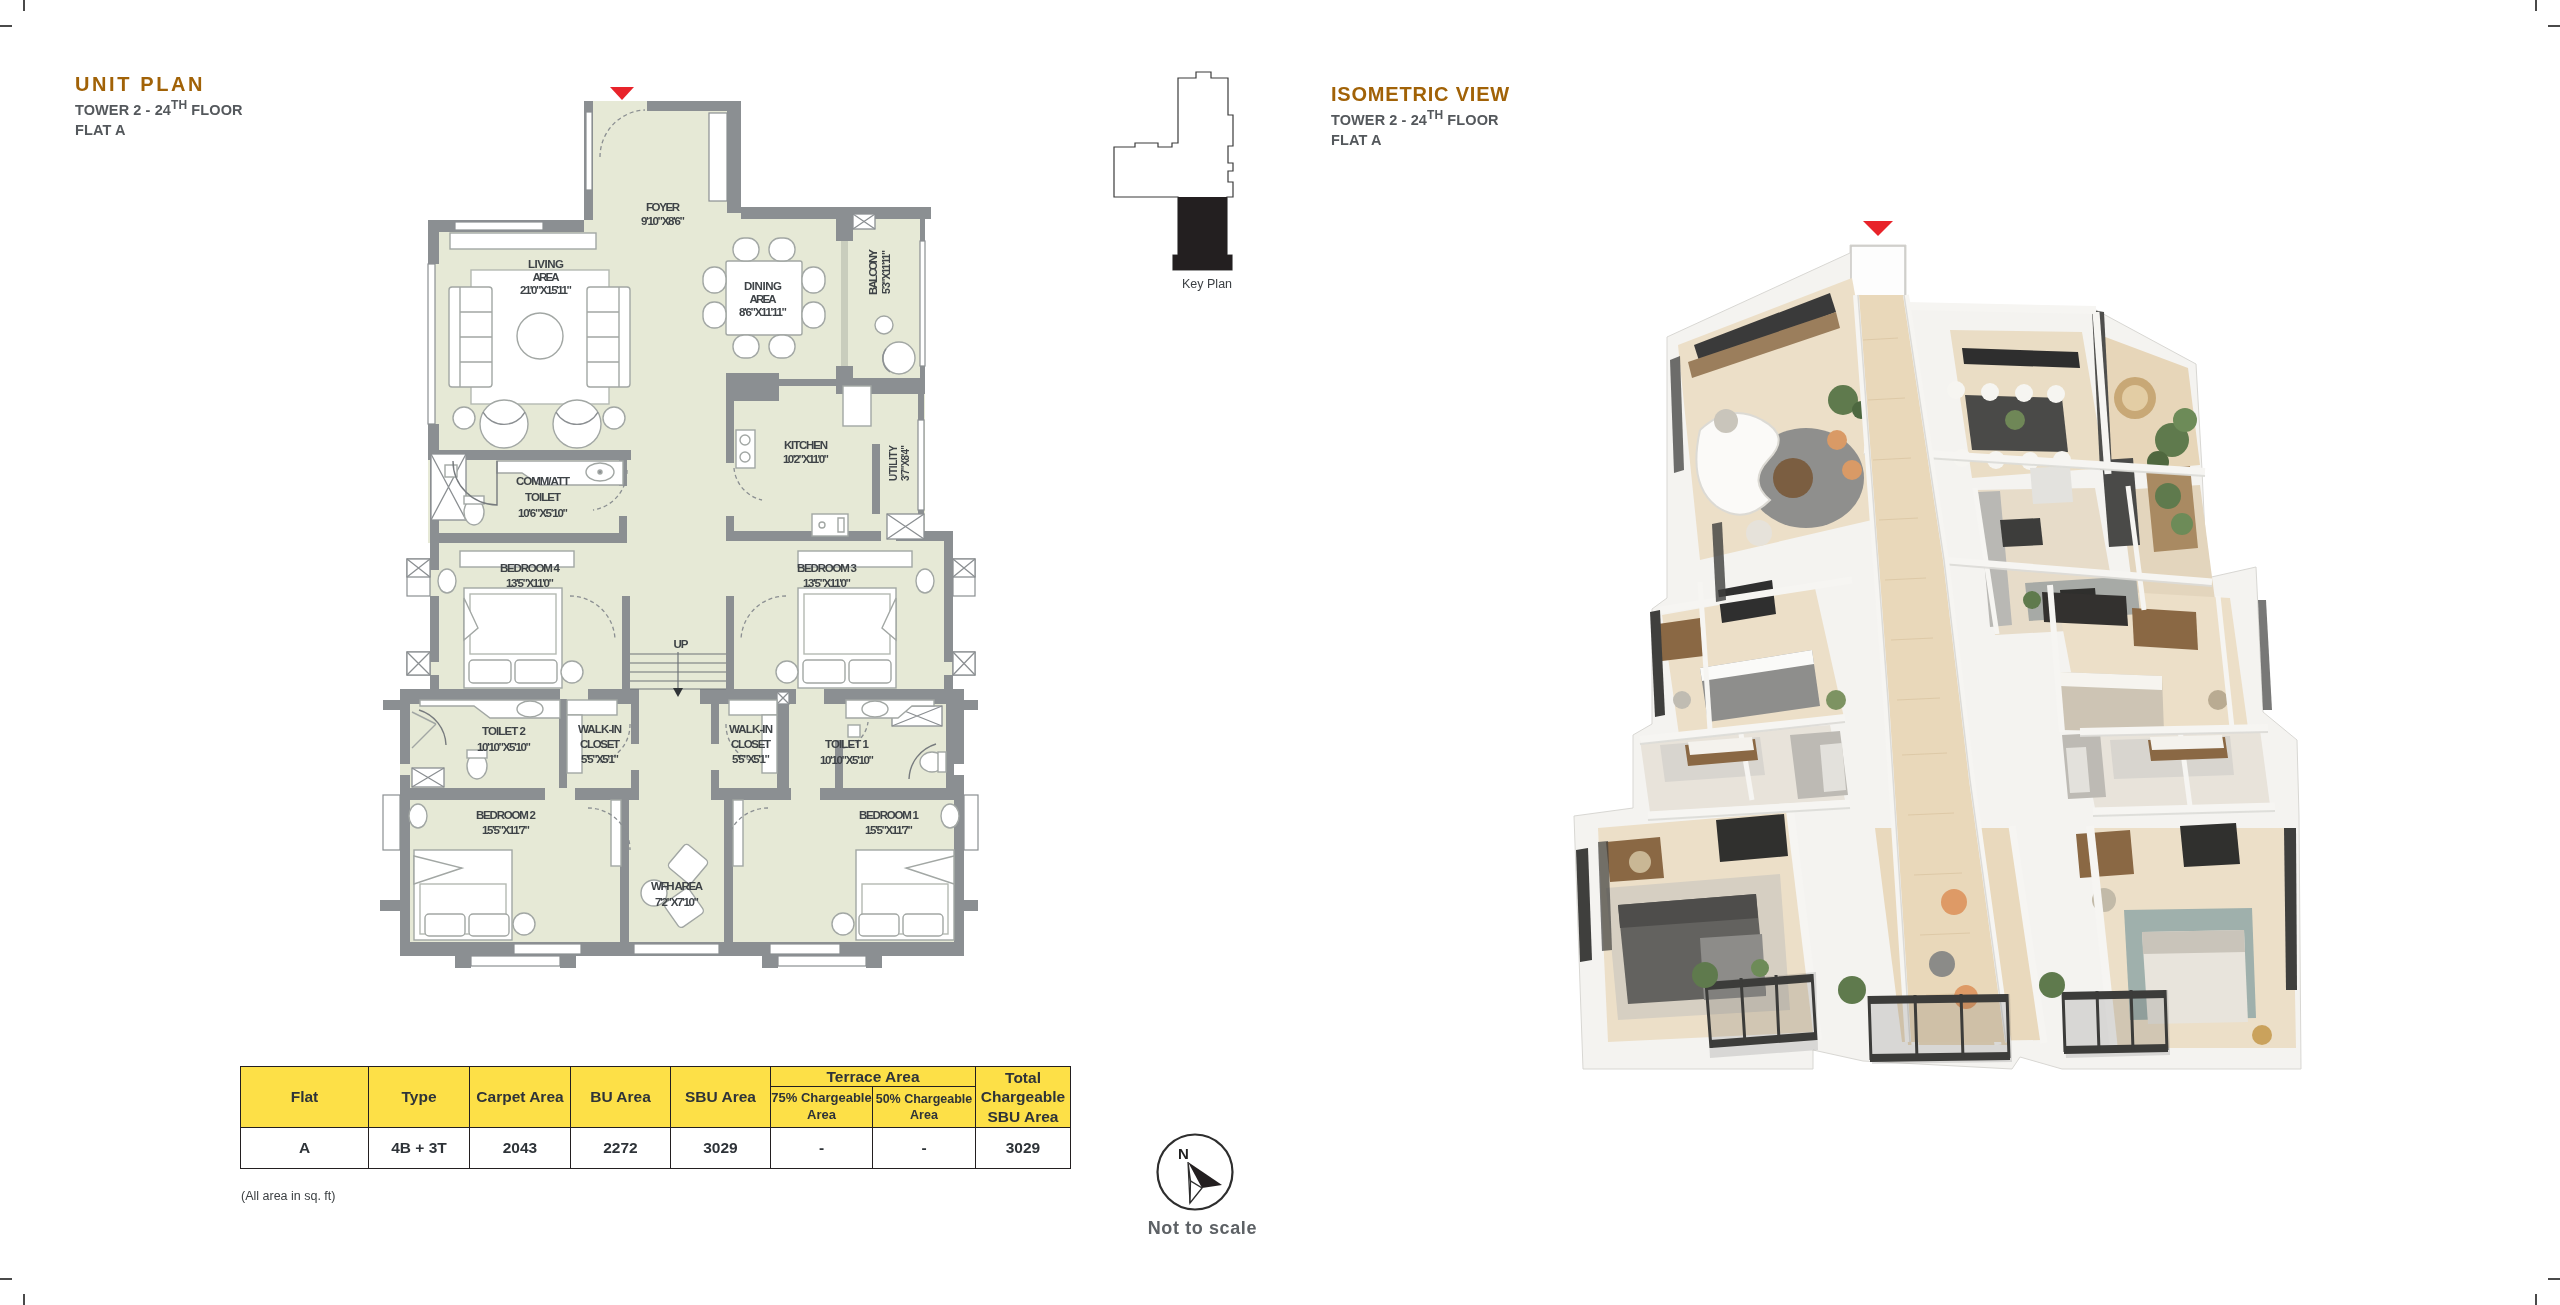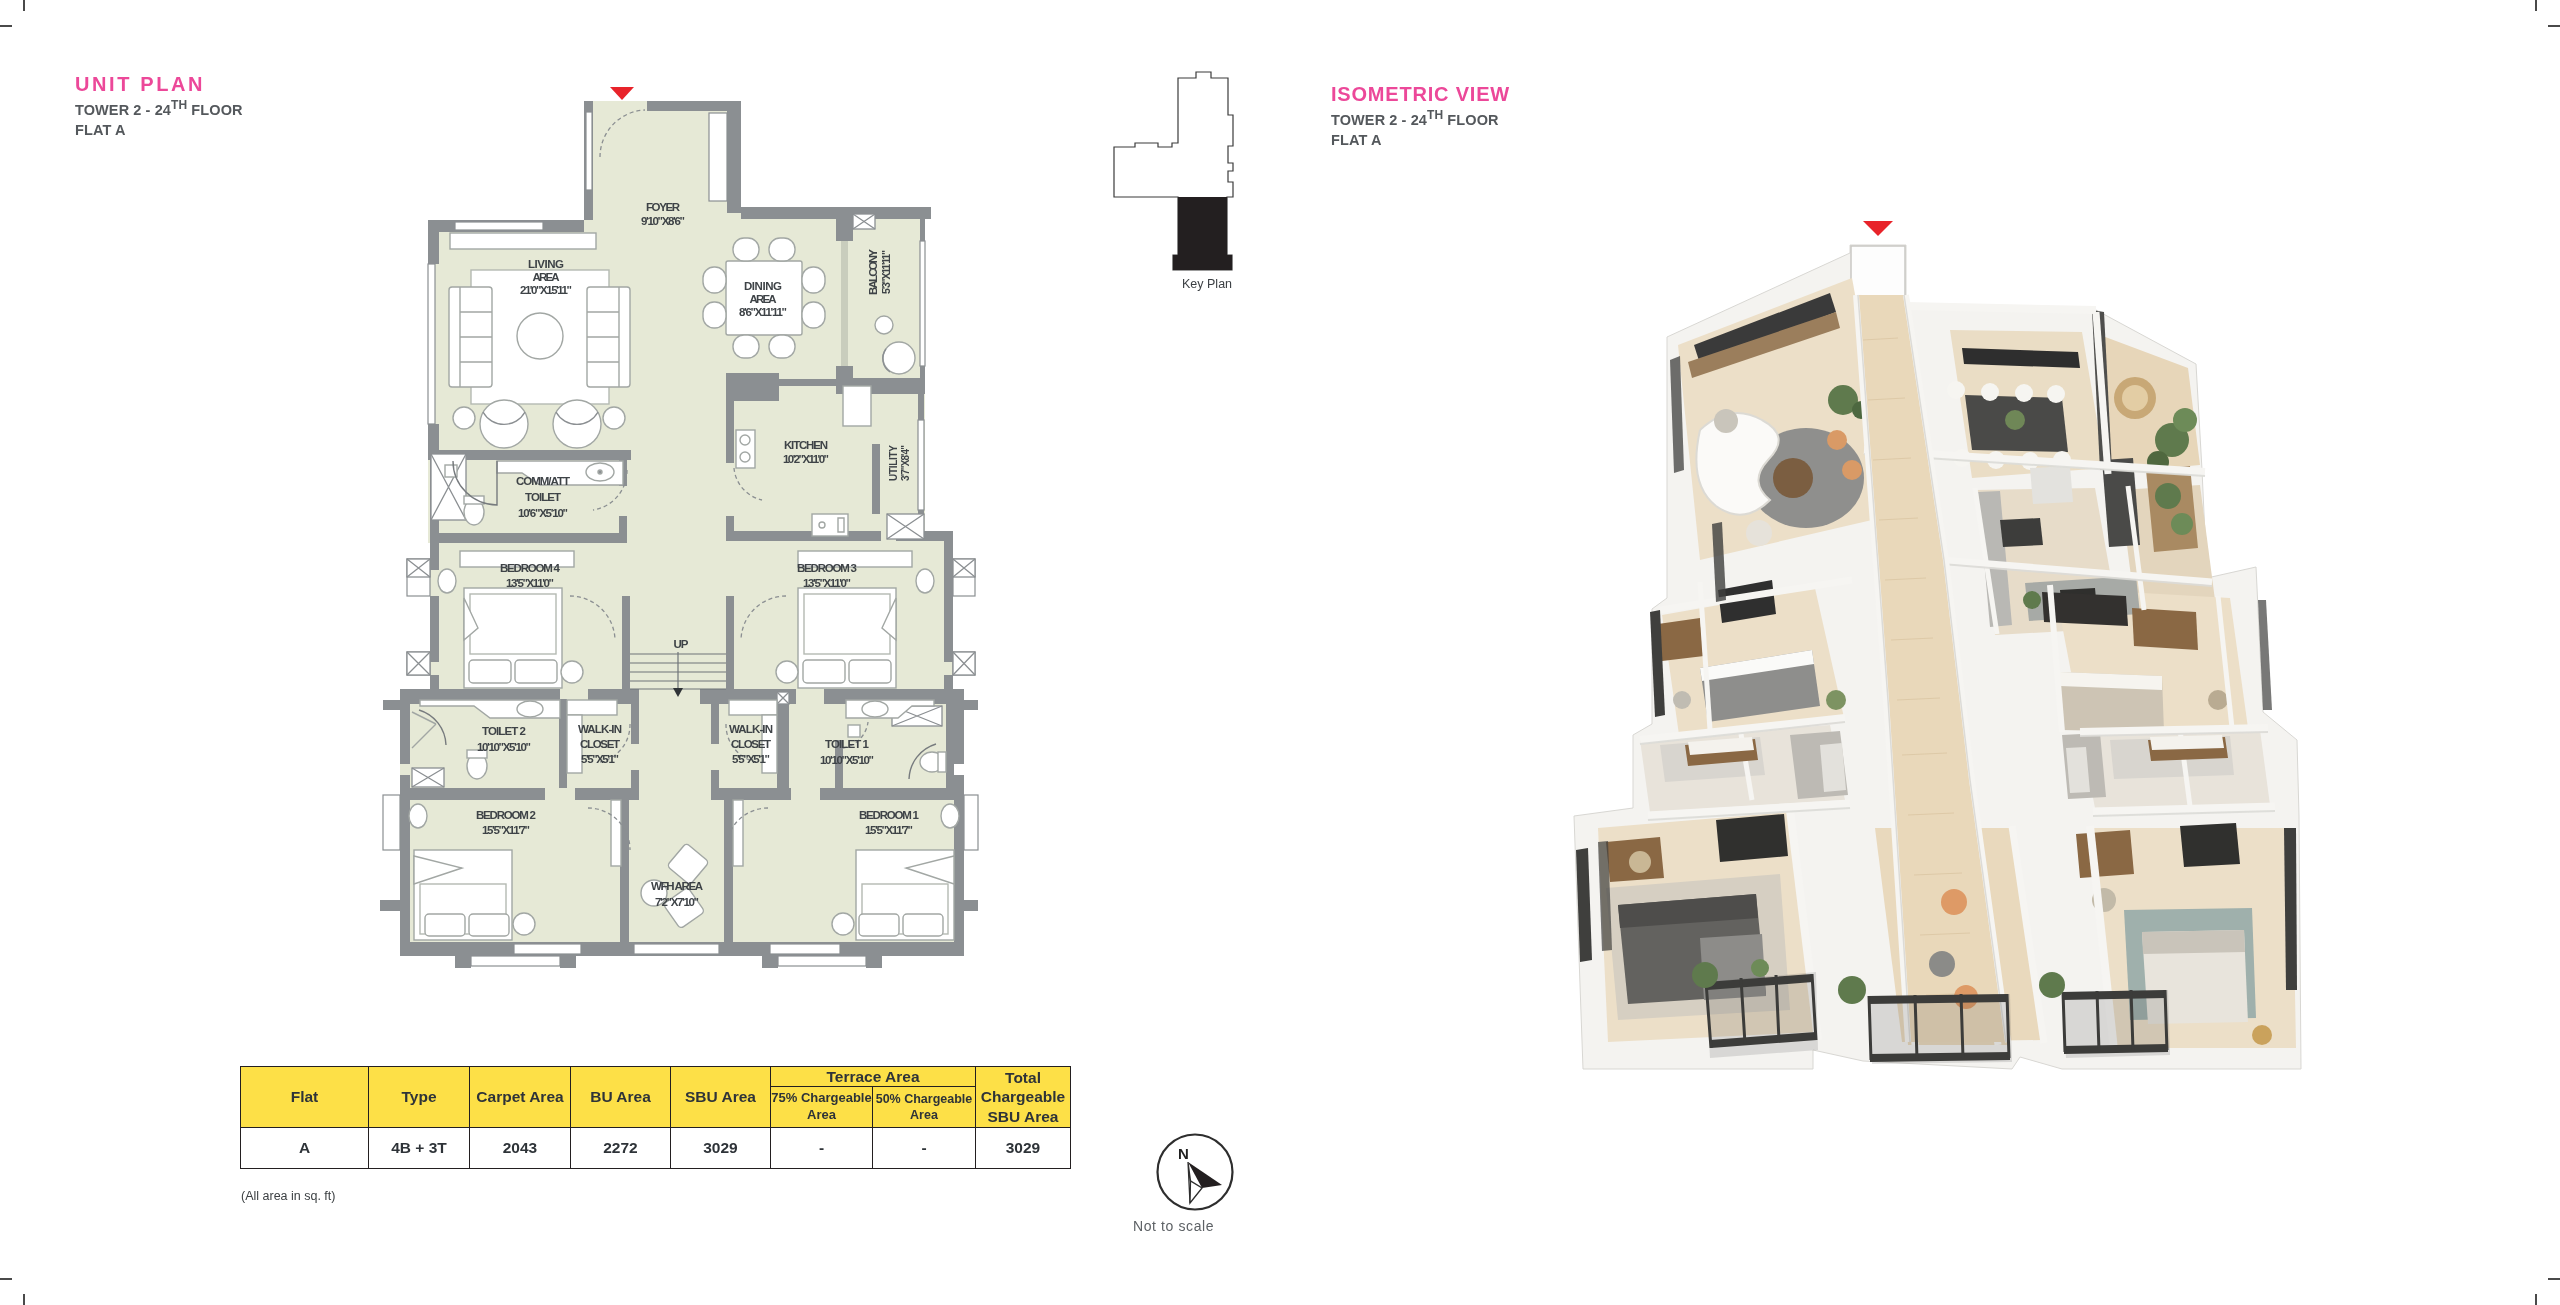--- a/index.html
+++ b/index.html
@@ -1,31 +1,31 @@
 <!DOCTYPE html>
 <html><head>
 <meta charset="utf-8">
 <style>
   html,body{margin:0;padding:0;}
   body{width:2560px;height:1305px;position:relative;background:#ffffff;
        font-family:"Liberation Sans", sans-serif;overflow:hidden;}
   .abs{position:absolute;}
-  .hdr h1{margin:0;font-size:20px;font-weight:bold;color:#ec4899;letter-spacing:2.6px;}
+  .hdr h1{margin:0;font-size:20px;font-weight:bold;color:#a16207;letter-spacing:2.6px;}
   .hdr div{font-size:14.5px;color:#54585c;letter-spacing:0.1px;margin-top:1px;font-weight:bold;line-height:1.4;}
   .hdr sup{font-size:12px;text-align:center;}
   .crop{position:absolute;background:#4a4a4a;}
   
   #areatable{position:absolute;left:240px;top:1066px;border-collapse:collapse;table-layout:fixed;}
   #areatable td{border:1.6px solid #231f20;text-align:center;vertical-align:middle;
       font-size:15.5px;color:#2e3338;padding:0;}
   #areatable .h{background:#fde047;font-weight:bold;}
   #areatable .d{background:#ffffff;font-weight:bold;height:40px;}
   .note{position:absolute;left:241px;top:1189px;font-size:12.5px;color:#3c4043;}
-  .nts{position:absolute;left:1133px;top:1218px;width:124px;text-align:left;
-       font-size:14px;color:#5d6165;letter-spacing:0.6px;}
+  .nts{position:absolute;left:1133px;top:1218px;width:124px;text-align:right;
+       font-size:18px;color:#5d6165;letter-spacing:0.6px;font-weight:bold;}
 </style>
 </head>
 <body>
 
   <div class="crop" style="left:23px;top:0;width:2px;height:11px;"></div>
   <div class="crop" style="left:0;top:25px;width:12px;height:2px;"></div>
   <div class="crop" style="left:2535px;top:0;width:2px;height:11px;"></div>
   <div class="crop" style="left:2548px;top:25px;width:12px;height:2px;"></div>
   <div class="crop" style="left:23px;top:1294px;width:2px;height:11px;"></div>
   <div class="crop" style="left:0;top:1278px;width:12px;height:2px;"></div>

